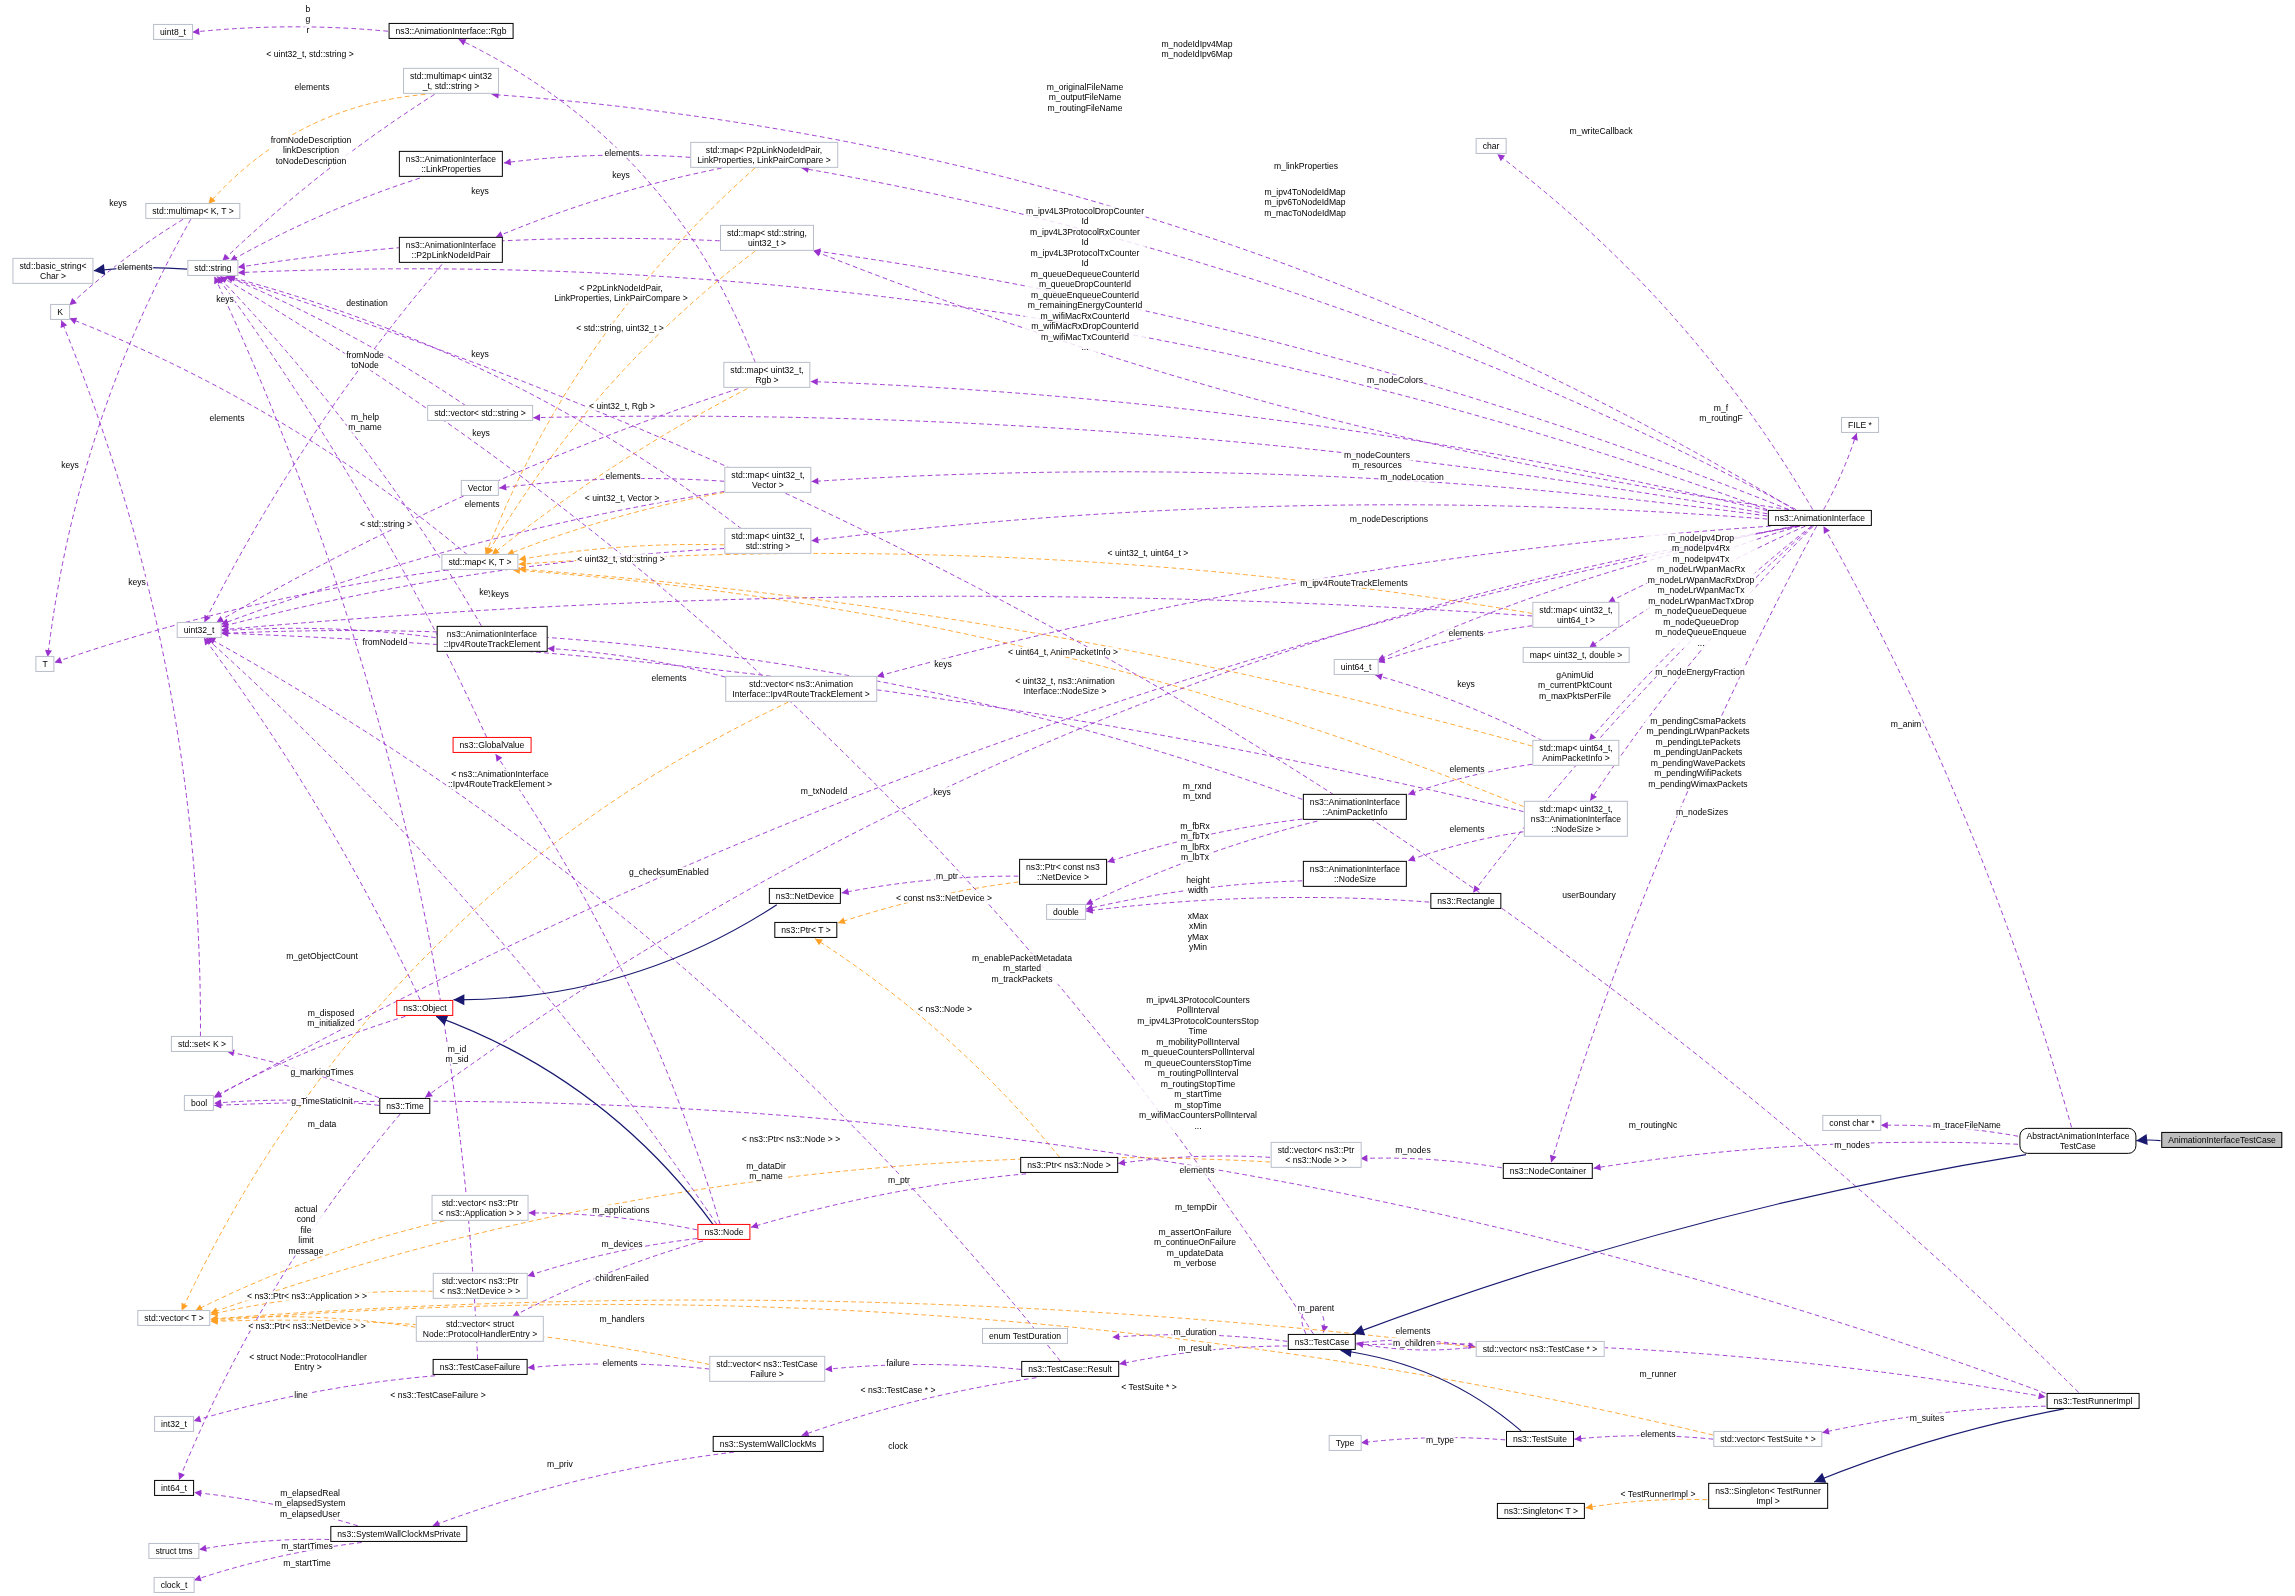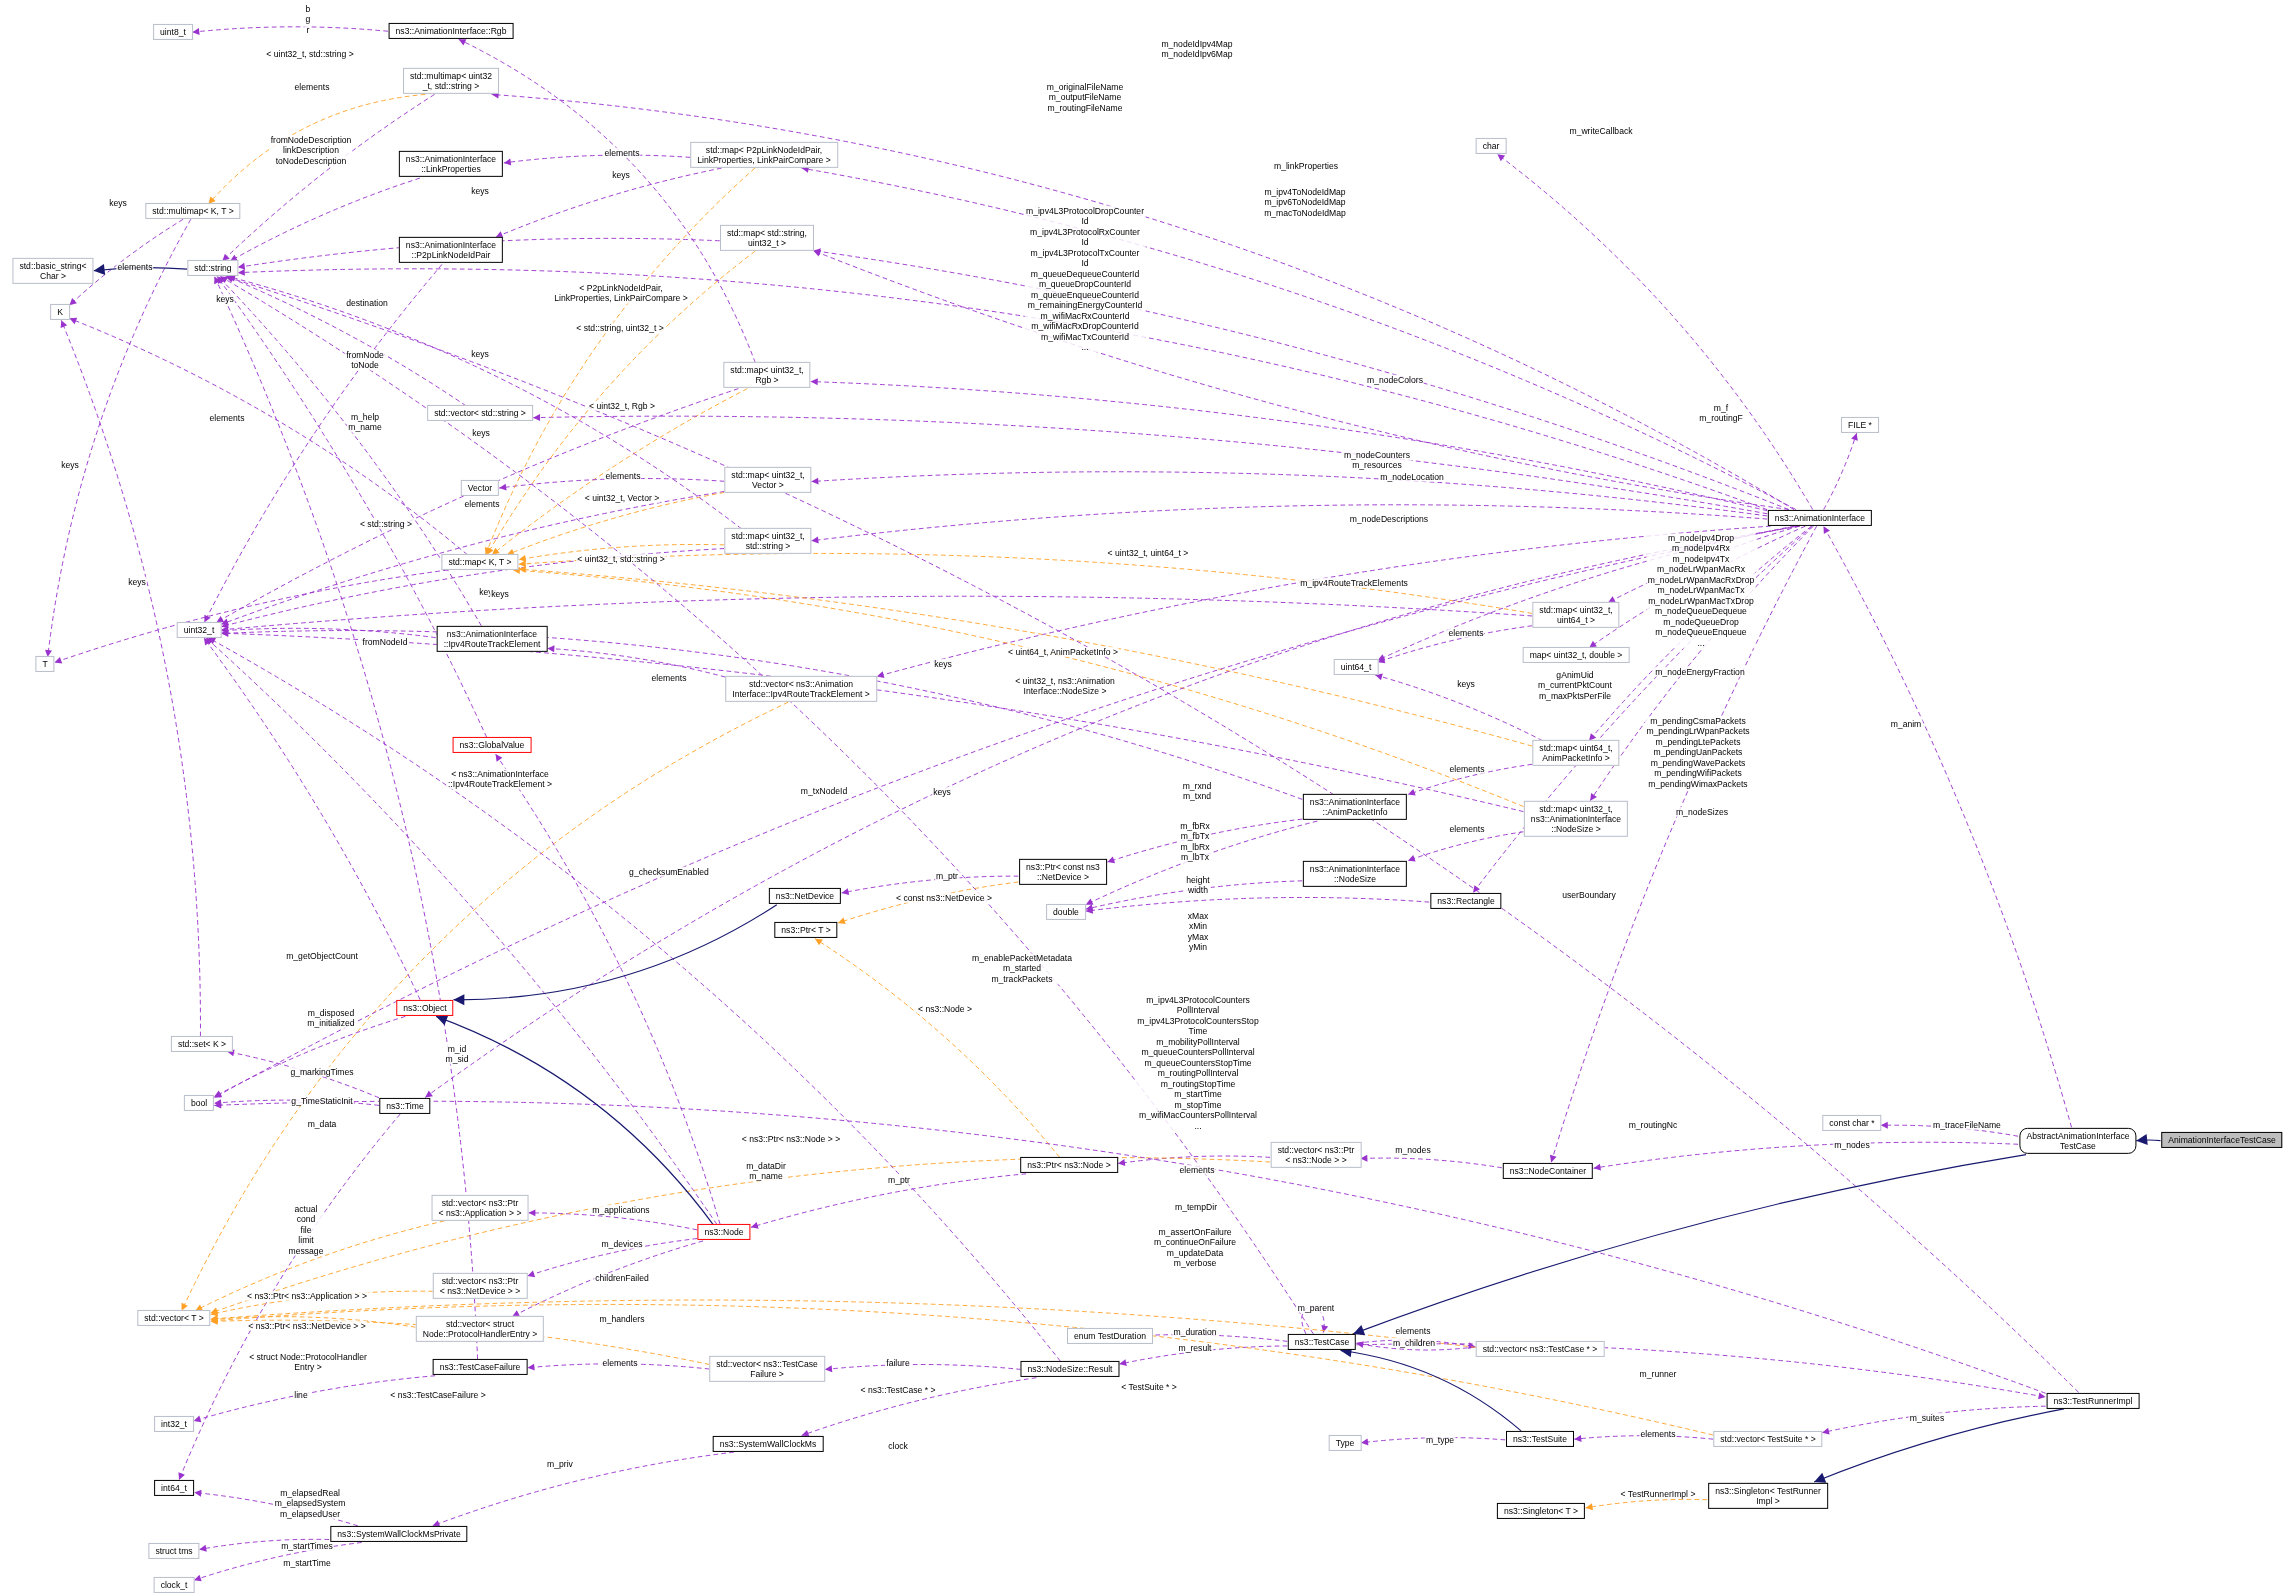--- a/index.html
+++ b/index.html
@@ -215,22 +215,22 @@
 &lt; ns3::Application &gt; &gt;</div>
     <div class="node plain" style="left: 480px; top: 1286px;">std::vector&lt; ns3::Ptr
 &lt; ns3::NetDevice &gt; &gt;</div>
     <div class="node plain" style="left: 480px; top: 1329px;">std::vector&lt; struct
 Node::ProtocolHandlerEntry &gt;</div>
     <div class="node bold" style="left: 480px; top: 1367px;">ns3::TestCaseFailure</div>
     <div class="node plain" style="left: 767px; top: 1369px;">std::vector&lt; ns3::TestCase
 Failure &gt;</div>
     <div class="node bold" style="left: 768px; top: 1444px;">ns3::SystemWallClockMs</div>
     <div class="node bold" style="left: 399px; top: 1534px;">ns3::SystemWallClockMsPrivate</div>
-    <div class="node plain" style="left: 1110px; top: 1336px;">enum TestDuration</div>
-    <div class="node bold" style="left: 1070px; top: 1369px;">ns3::NodeSize::Result</div>
+    <div class="node plain" style="left: 1025px; top: 1336px;">enum TestDuration</div>
+    <div class="node bold" style="left: 1070px; top: 1369px;">ns3::TestCase::Result</div>
     <div class="node bold" style="left: 1069px; top: 1165px;">ns3::Ptr&lt; ns3::Node &gt;</div>
     <div class="node plain" style="left: 1316px; top: 1155px;">std::vector&lt; ns3::Ptr
 &lt; ns3::Node &gt; &gt;</div>
     <div class="node bold" style="left: 1548px; top: 1171px;">ns3::NodeContainer</div>
     <div class="node plain" style="left: 1852px; top: 1123px;">const char *</div>
     <div class="node bold" style="left: 2078px; top: 1141px; border-radius: 8px;">AbstractAnimationInterface
 TestCase</div>
     <div class="node gray" style="left: 2222px; top: 1140px;">AnimationInterfaceTestCase</div>
     <div class="node bold" style="left: 1322px; top: 1342px;">ns3::TestCase</div>
     <div class="node plain" style="left: 1540px; top: 1349px;">std::vector&lt; ns3::TestCase * &gt;</div>

